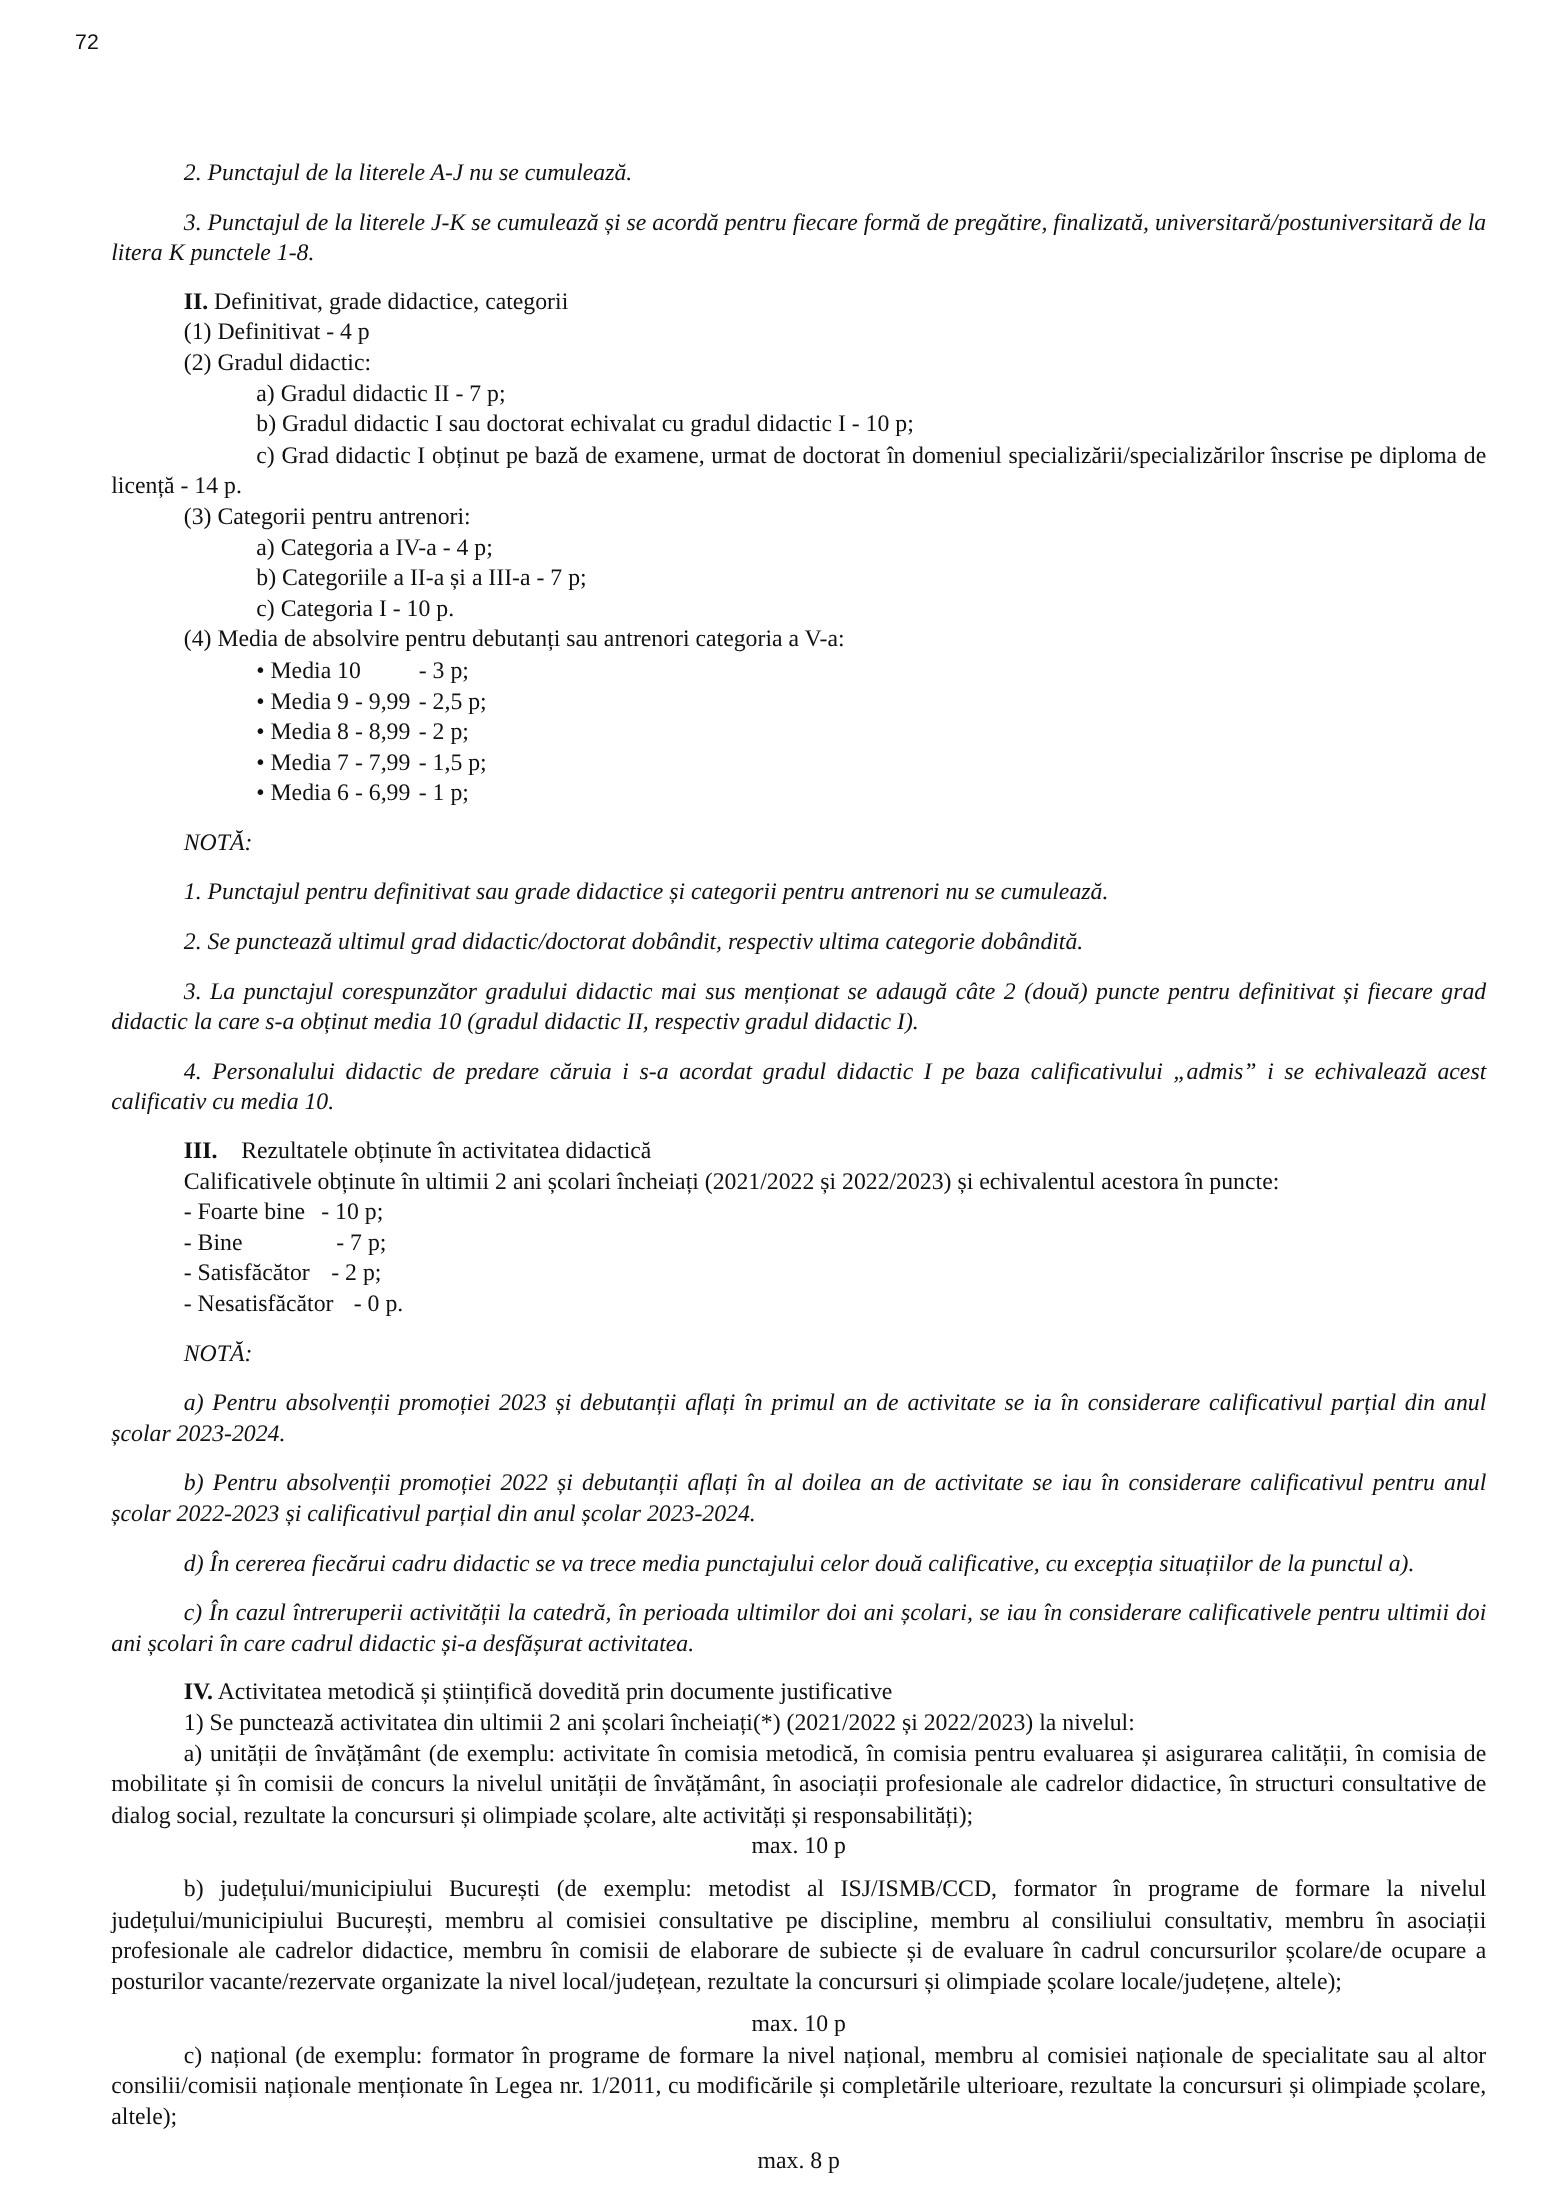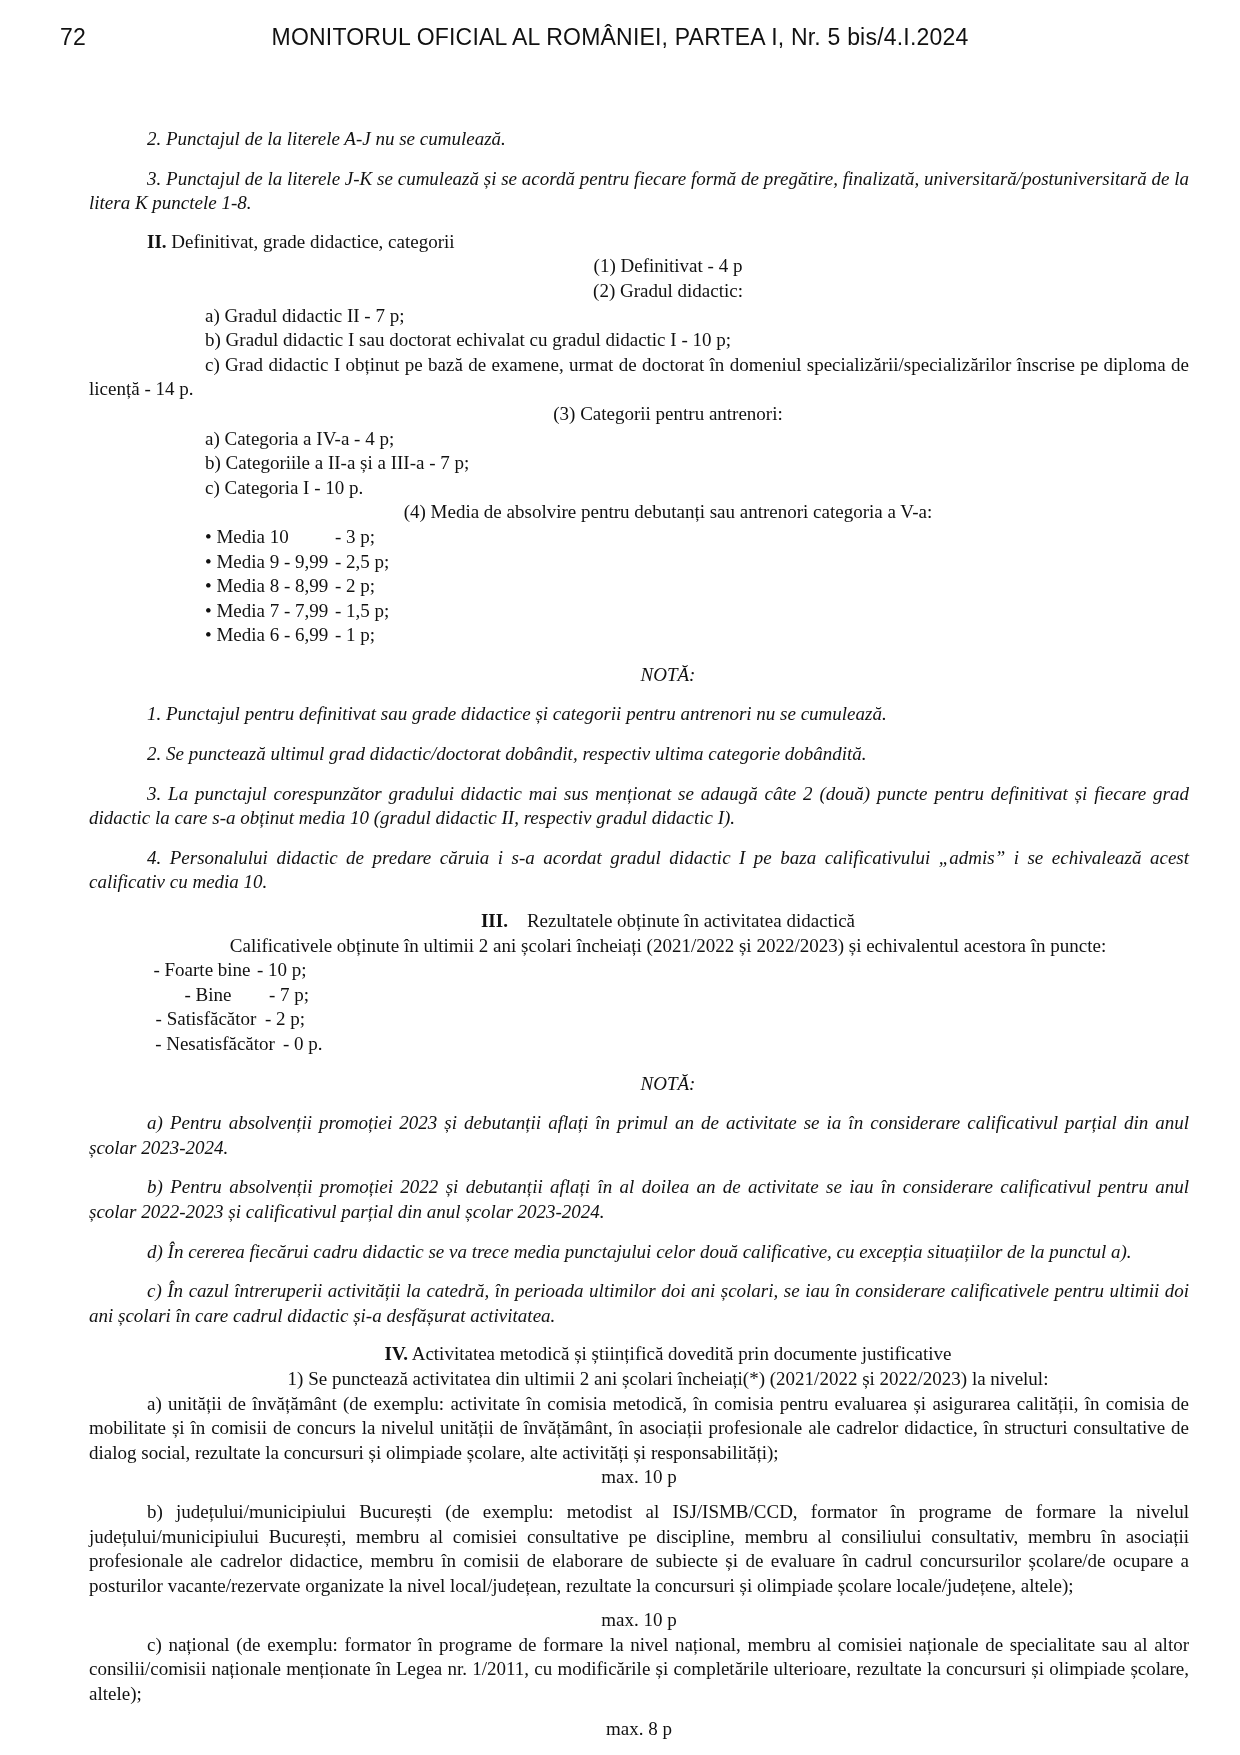--- a/index.html
+++ b/index.html
@@ -1,42 +1,41 @@
 <!DOCTYPE html>
 <html><head>
 <meta charset="utf-8">
 <style>
   html, body { margin: 0; padding: 0; background: #ffffff; }
   body { width: 1240px; height: 1755px; position: relative; overflow: hidden; color: #111; }
   .header { position: absolute; top: 22px; left: 0; width: 1240px; height: 30px;
-    font-family: "Liberation Sans", sans-serif; font-size: 23px; letter-spacing: 0.2px; }
+    font-family: "Liberation Sans", sans-serif; font-size: 17px; letter-spacing: 0.2px; }
   .page-num { position: absolute; left: 60px; top: 2px; }
   .page-title { position: absolute; left: 0; width: 1240px; text-align: center; top: 2px; }
   .content { position: absolute; top: 112px; left: 89px; width: 1100px;
     font-family: "Liberation Serif", serif; font-size: 19px; line-height: 24.6px; }
   .p { margin: 0; }
   .ind1 { text-indent: 58px; }
-  .pad1 { padding-left: 58px; text-align: center; }
+  .pad1 { padding-left: 58px; }
   .pad2 { padding-left: 116px; }
   .it { font-style: italic; margin-top: 15px; }
   .just { text-align: justify; }
   .right { text-align: center; }
   .gap { height: 14px; }
   .gap-s { height: 10px; }
   b { font-weight: bold; }
   .row { display: flex; }
   .media-label { display: inline-block; width: 130px; }
   .cal-label { display: inline-block; width: 110px; }
 </style>
 </head>
 <body>
 
 <div class="header">
   <span class="page-num">72</span>
-  <span class="page-title">MONITORUL OFICIAL AL ROMÂNIEI, PARTEA I, Nr. 5 bis/4.I.2024</span>
 </div>
 
 <div class="content">
 
   <p class="p it ind1 just">2. Punctajul de la literele A-J nu se cumulează.</p>
   <p class="p it ind1 just">3. Punctajul de la literele J-K se cumulează și se acordă pentru fiecare formă de pregătire, finalizată, universitară/postuniversitară de la litera K punctele 1-8.</p>
 
   <div class="gap"></div>
 
   <section>

